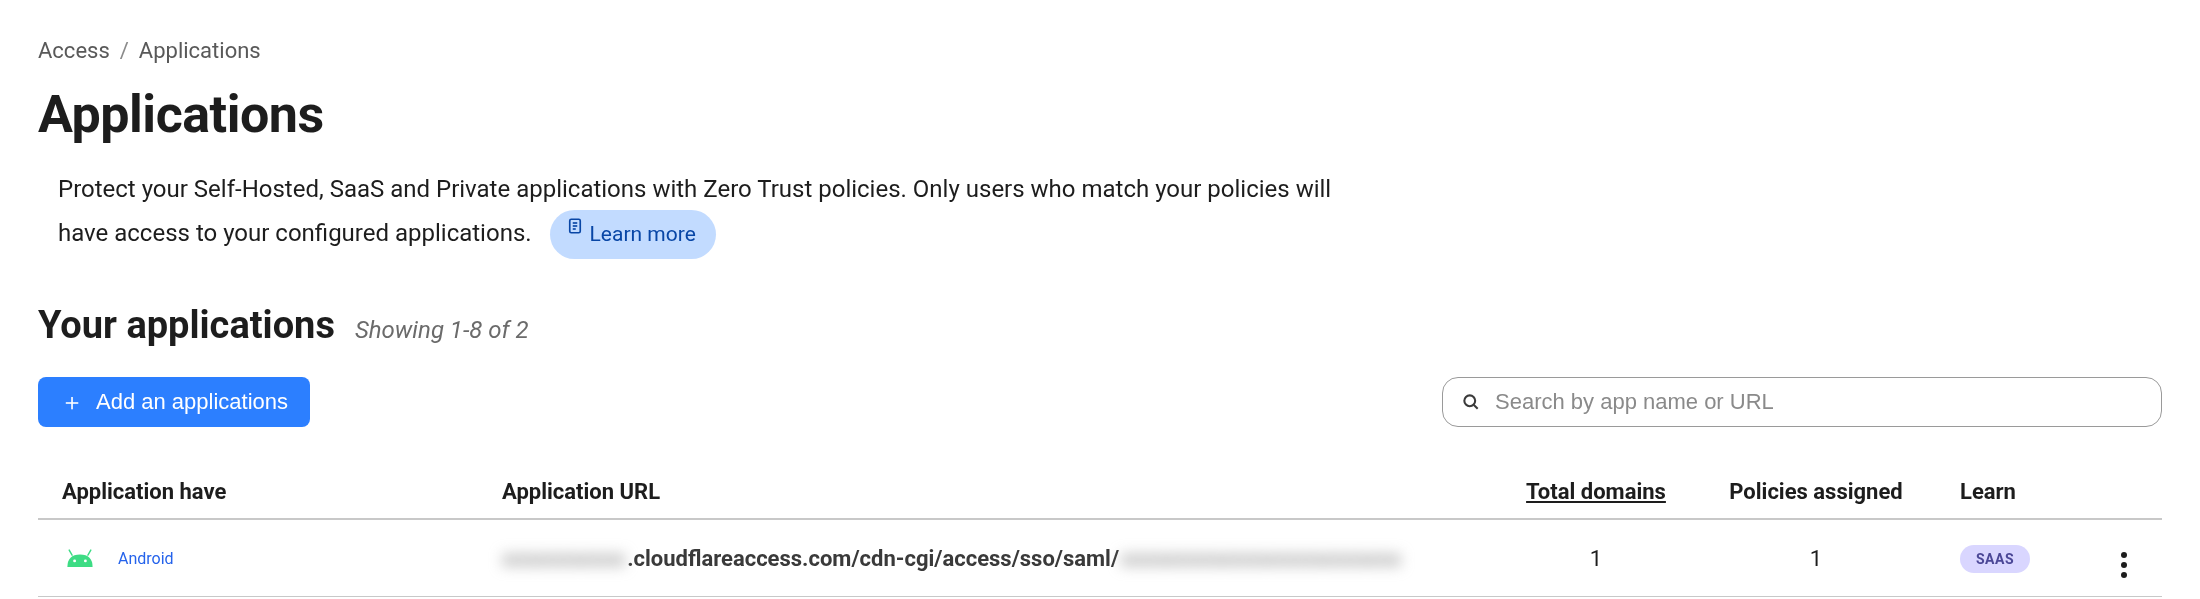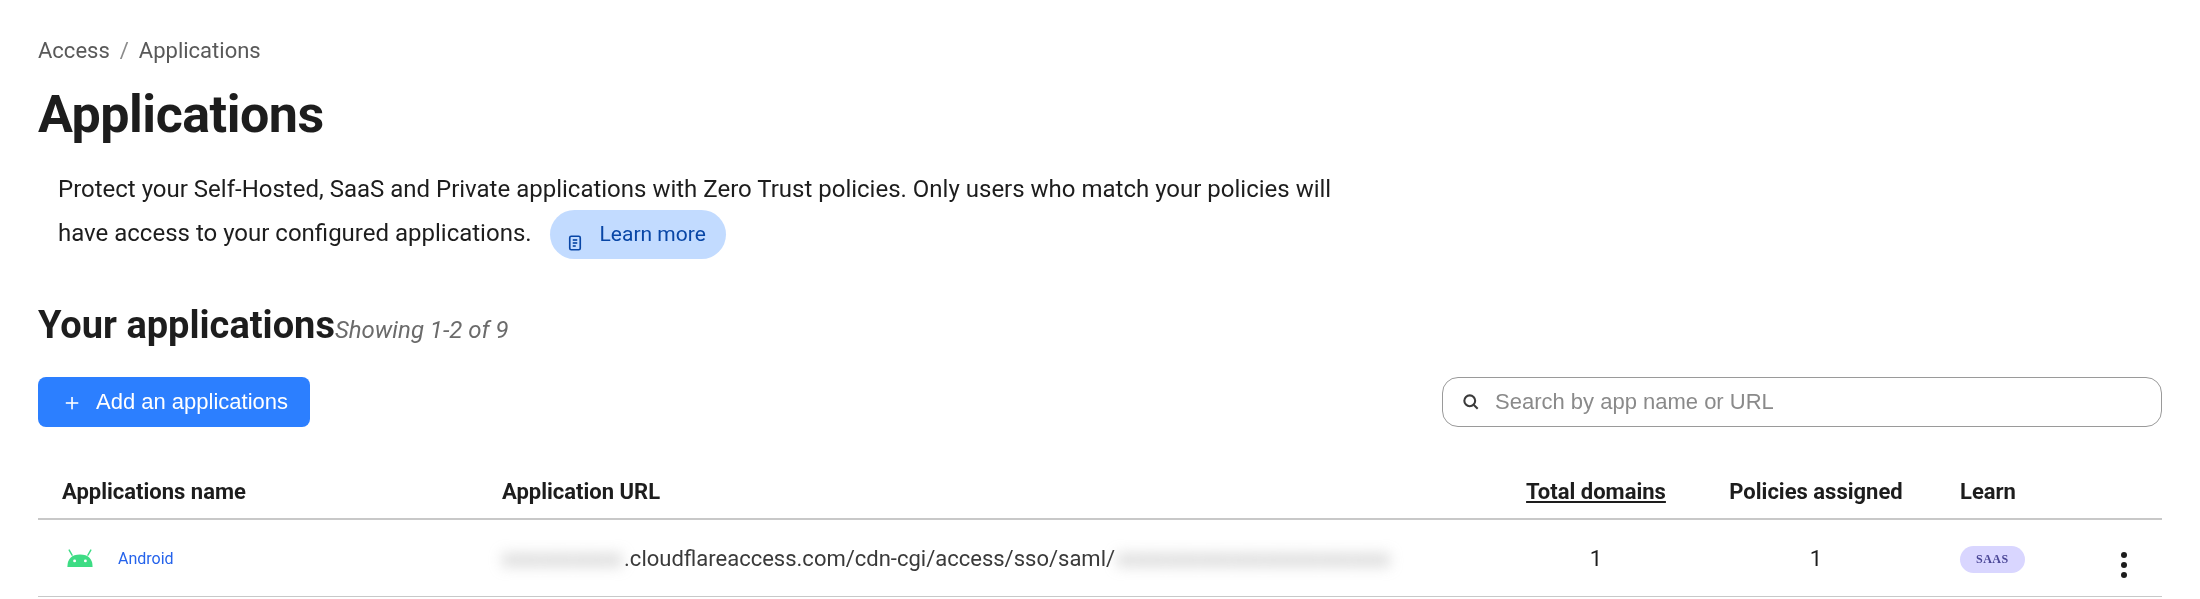--- a/index.html
+++ b/index.html
@@ -46,37 +46,38 @@
   }
   .description {
     font-size: 24px;
     line-height: 1.7;
     color: var(--text-primary);
     max-width: 1300px;
     margin-left: 20px;
   }
   .learn-more-pill {
     display: inline-flex;
-    align-items: flex-end;
-    gap: 16px;
+    align-items: flex-start;
+    gap: 6px;
     background: var(--pill-blue-bg);
     border-radius: 999px;
     padding: 7px 20px 7px 16px;
     margin-left: 12px;
     vertical-align: middle;
     color: var(--pill-blue-text);
     font-size: 21px;
   }
   .learn-more-pill .doc-icon {
     display: inline-flex;
   }
   .section-header {
     margin-top: 44px;
     display: flex;
     align-items: baseline;
+    gap: 20px;
   }
   .section-header h2 {
     font-size: 38px;
     font-weight: 700;
     margin: 0;
   }
   .showing {
     font-size: 24px;
     font-style: italic;
     color: var(--text-muted);
@@ -167,36 +168,36 @@
     font-weight: 400;
     text-decoration: none;
     font-size: 16px;
   }
   .url-cell {
     color: #3a3a3a;
     display: flex;
     align-items: center;
     gap: 2px;
     font-size: 22px;
+    font-weight: bold;
   }
   .blur {
     filter: blur(7px);
     color: #9c9c9c;
     user-select: none;
   }
   .badge-saas {
     display: inline-block;
     background: var(--saas-bg);
     color: var(--saas-text);
-    font-size: 12px;
+    font-size: 14px;
     font-weight: 700;
     letter-spacing: 0.5px;
     padding: 6px 16px;
     border-radius: 999px;
-    font-family: Liberation Serif, serif;
   }
   .kebab {
     display: inline-flex;
     flex-direction: column;
     gap: 4px;
     align-items: center;
     justify-content: center;
     width: 28px;
     cursor: pointer;
   }
@@ -234,21 +235,21 @@
           <line x1="9" y1="12" x2="15" y2="12"></line>
           <line x1="9" y1="16" x2="13" y2="16"></line>
         </svg>
       </span>
       <span>Learn more</span>
     </span>
   </p>
 
   <div class="section-header">
     <h2>Your applications</h2>
-    <span class="showing">Showing 1-2 of 9</span>
+    <span class="showing">Showing 1-8 of 2</span>
   </div>
 
   <div class="actions-row">
     <button class="btn-primary">
       <span class="plus">＋</span>
       <span>Add an applications</span>
     </button>
     <div class="search-wrap">
       <span class="mag">
         <svg width="20" height="20" viewBox="0 0 24 24" fill="none" stroke="currentColor" stroke-width="2.5">
@@ -256,21 +257,21 @@
           <line x1="20" y1="20" x2="15.2" y2="15.2"></line>
         </svg>
       </span>
       <input type="text" placeholder="Search by app name or URL" style="">
     </div>
   </div>
 
   <table class="apps">
     <thead>
       <tr>
-        <th class="col-name">Applications name</th>
+        <th class="col-name">Application have</th>
         <th class="col-url">Application URL</th>
         <th class="col-domains center">Total domains</th>
         <th class="col-policies center">Policies assigned</th>
         <th class="col-type">Learn</th>
         <th class="col-actions"></th>
       </tr>
     </thead>
     <tbody>
       <tr>
         <td>

